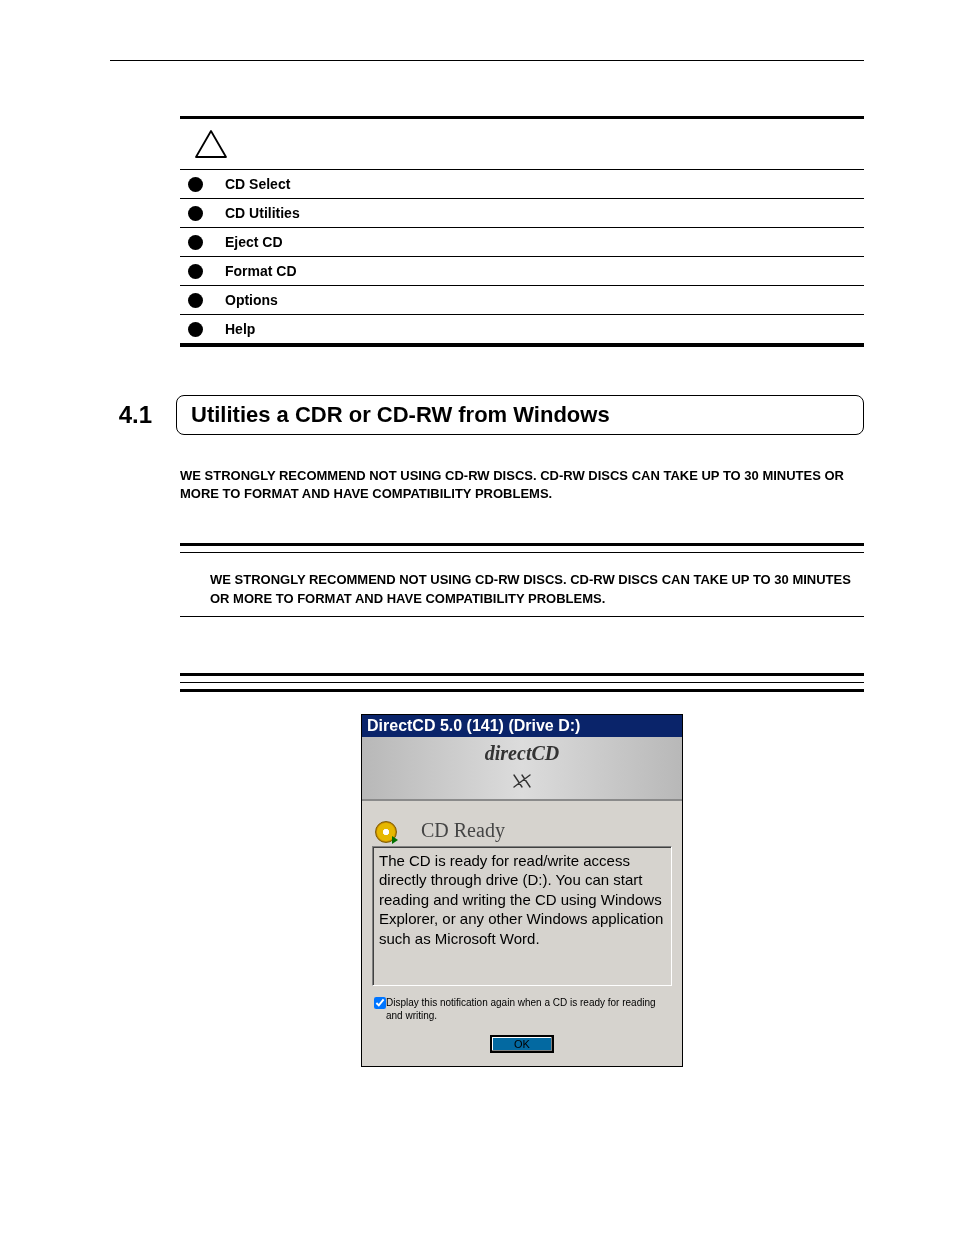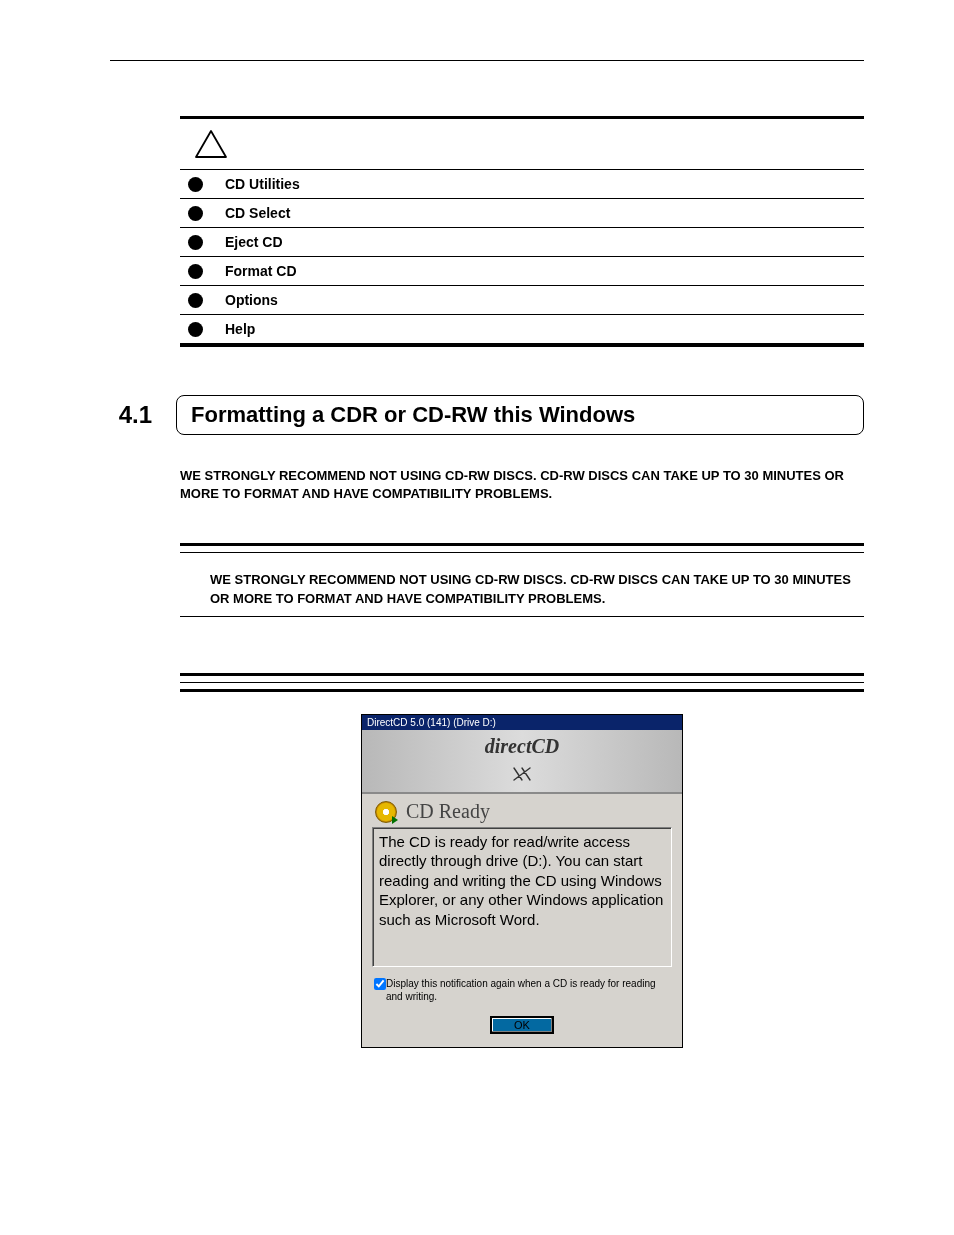--- a/index.html
+++ b/index.html
@@ -97,22 +97,22 @@
 }
 .dialog {
   width: 320px;
   border: 1px solid #000;
   background: #d6d3ce;
   font-family: Tahoma, Arial, sans-serif;
 }
 .titlebar {
   background: #0a246a;
   color: #fff;
-  font-size: 10px;
-  font-weight: normal;
+  font-size: 16px;
+  font-weight: bold;
   padding: 2px 5px;
 }
 .logo-band {
   background: linear-gradient(90deg, #b8b8b8 0%, #dcdcdc 50%, #b8b8b8 100%);
   text-align: center;
   padding: 5px 0;
   border-bottom: 2px solid #8a8a8a;
 }
 .logo-band .logo-text {
   font-family: "Times New Roman", serif;
@@ -124,23 +124,24 @@
   align-items: center;
   gap: 6px;
   flex-direction: column;
 }
 .logo-band .rx {
   font-style: normal;
   font-weight: normal;
 }
 .status-row {
   display: flex;
-  align-items: flex-start;
+  align-items: flex-end;
   padding: 6px 12px 4px 12px;
-  gap: 10px;
+  gap: 25px;
+  margin-top: 12px;
 }
 .cd-icon {
   width: 22px; height: 22px; position: relative;
 }
 .cd-icon .disc {
   width: 20px; height: 20px; border-radius: 50%;
   background: radial-gradient(circle, #fff 0 20%, #e6b800 25% 60%, #c08000 70%);
   border: 1px solid #806000;
   position: absolute; top: 1px; left: 1px;
 }
@@ -199,25 +200,25 @@
     <div class="menu-box">
       <div class="caution-row">
         <span class="caution-icon">
           <svg width="34" height="30" viewBox="0 0 34 30">
             <polygon points="17,2 32,28 2,28" fill="none" stroke="#000" stroke-width="1.8" stroke-linejoin="round"></polygon>
           </svg>
         </span>
       </div>
       <div class="menu-row">
         <span class="bullet"></span>
+        <span class="menu-label">CD Select</span>
+      </div>
+      <div class="menu-row">
+        <span class="bullet"></span>
         <span class="menu-label">CD Utilities</span>
-      </div>
-      <div class="menu-row">
-        <span class="bullet"></span>
-        <span class="menu-label">CD Select</span>
       </div>
       <div class="menu-row">
         <span class="bullet"></span>
         <span class="menu-label">Eject CD</span>
       </div>
       <div class="menu-row">
         <span class="bullet"></span>
         <span class="menu-label">Format CD</span>
       </div>
       <div class="menu-row">
@@ -227,21 +228,21 @@
       <div class="menu-row">
         <span class="bullet"></span>
         <span class="menu-label">Help</span>
       </div>
     </div>
 
   </div>
 
   <div class="section-header">
     <div class="section-num">4.1</div>
-    <div class="section-title-box">Formatting a CDR or CD-RW this Windows</div>
+    <div class="section-title-box">Utilities a CDR or CD-RW from Windows</div>
   </div>
 
   <div class="content-block">
     <div class="warning">WE STRONGLY RECOMMEND NOT USING CD-RW DISCS. CD-RW DISCS CAN TAKE UP TO 30 MINUTES OR MORE TO FORMAT AND HAVE COMPATIBILITY PROBLEMS.</div>
 
     <div class="sep-block">
       <div class="sep-thick"></div>
       <div class="sep-thin"></div>
       <div class="warning2">WE STRONGLY RECOMMEND NOT USING CD-RW DISCS. CD-RW DISCS CAN TAKE UP TO 30 MINUTES OR MORE TO FORMAT AND HAVE COMPATIBILITY PROBLEMS.</div>
       <div class="sep-thin"></div>

